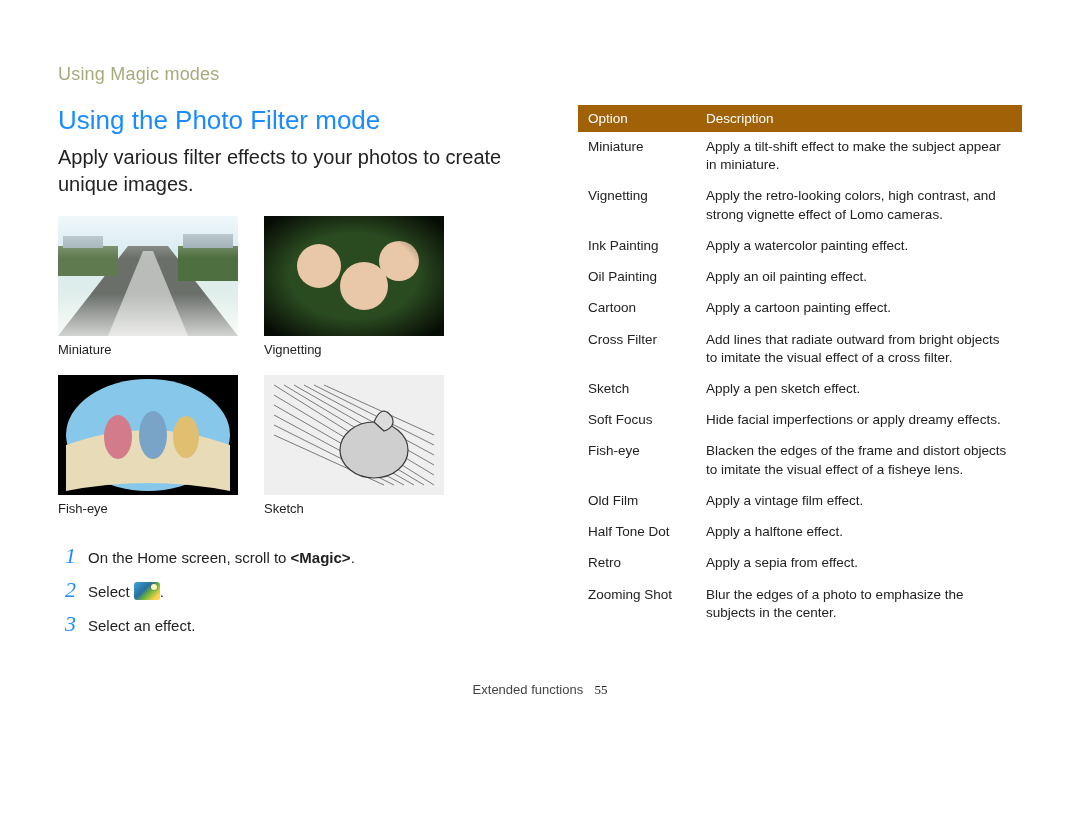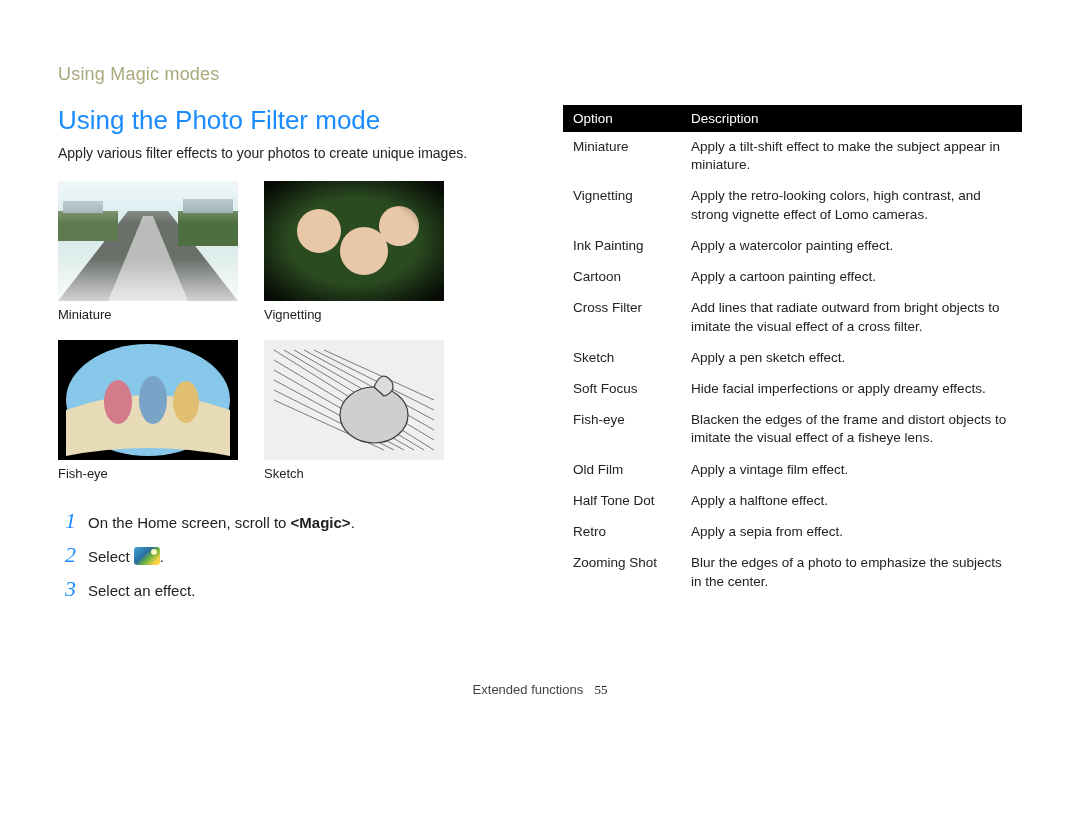--- a/index.html
+++ b/index.html
@@ -1,37 +1,37 @@
 <!DOCTYPE html>
 <html><head>
 <meta charset="utf-8">
 <style>
   * { box-sizing: border-box; margin: 0; padding: 0; }
   html, body { width: 1080px; height: 815px; background: #fff; font-family: Arial, Helvetica, sans-serif; color: #222; }
   .page { width: 1080px; height: 728px; position: relative; padding: 64px 58px 16px 58px; }
   .running-head { color: #a9a97e; font-size: 18px; font-weight: 300; letter-spacing: 0.2px; margin-bottom: 20px; }
-  .columns { display: flex; gap: 25px; }
+  .columns { display: flex; gap: 40px; }
   .col-left { width: 480px; }
   .col-right { flex: 1; }
   .section-title { color: #1a8cff; font-size: 26px; font-weight: 400; margin-bottom: 8px; }
-  .intro { font-size: 14px; line-height: 1.35; }
+  .intro { font-size: 20px; line-height: 1.35; }
   .samples { display: flex; gap: 26px; margin-top: 18px; }
   .sample { width: 180px; }
   .thumb { width: 180px; height: 120px; position: relative; overflow: hidden; }
   .thumb svg { position:absolute; top:0; left:0; }
   .caption { font-size: 13px; margin-top: 6px; color: #222; }
   .samples-row2 { margin-top: 18px; }
   .steps { margin-top: 28px; }
   .step { display: flex; align-items: flex-start; gap: 12px; margin-bottom: 10px; }
   .step-num { color: #1a8cff; font-size: 22px; font-style: italic; font-family: Georgia, 'Times New Roman', serif; line-height: 1.1; width: 18px; text-align: right; }
   .step-text { font-size: 15px; line-height: 1.4; padding-top: 3px; }
   .icon-inline { display:inline-block; width:26px; height:18px; vertical-align:-3px; border-radius:3px; background: linear-gradient(135deg,#3fa4d8 0%, #2a6fa0 40%, #6fb73a 60%, #ffd24a 85%); position:relative; }
   .icon-inline::after{ content:""; position:absolute; right:3px; top:2px; width:6px; height:6px; border-radius:50%; background:#fff8c0; box-shadow:0 0 0 1px rgba(0,0,0,.1);}
   table.opt { width: 100%; border-collapse: collapse; font-size: 13.5px; }
-  table.opt th { background: #000000; color: #fff; font-weight: 400; text-align: left; padding: 6px 10px; }
+  table.opt th { background: #a16207; color: #fff; font-weight: 400; text-align: left; padding: 6px 10px; }
   table.opt th:first-child { width: 118px; }
   table.opt td { padding: 6px 10px; vertical-align: top; line-height: 1.35; }
   table.opt tr:not(.hdrrow):not(:last-child) td { border-bottom: 1px solid transparent; }
   table.opt tr + tr td { border-top: 0; }
   table.opt tbody tr { }
   table.opt tbody tr td { }
   table.opt tbody tr:nth-child(n) td { }
   table.opt tr.sep td { border-bottom:1px solid #e3e3d9; }
   .footer { position: absolute; bottom: 30px; left: 0; width: 1080px; text-align: center; font-size: 13px; color: #444; }
   .footer .pg { font-weight: 400; color:#222; margin-left:4px;font-family:Liberation Serif, serif;}
@@ -160,20 +160,24 @@
             </tr>
             <tr class="sep">
               <td>Vignetting</td>
               <td>Apply the retro-looking colors, high contrast, and strong vignette effect of Lomo cameras.</td>
             </tr>
             <tr class="sep">
               <td>Ink Painting</td>
               <td>Apply a watercolor painting effect.</td>
             </tr>
             <tr class="sep">
+              <td>Oil Painting</td>
+              <td>Apply an oil painting effect.</td>
+            </tr>
+            <tr class="sep">
               <td>Cartoon</td>
               <td>Apply a cartoon painting effect.</td>
             </tr>
             <tr class="sep">
               <td>Cross Filter</td>
               <td>Add lines that radiate outward from bright objects to imitate the visual effect of a cross filter.</td>
             </tr>
             <tr class="sep">
               <td>Sketch</td>
               <td>Apply a pen sketch effect.</td>

